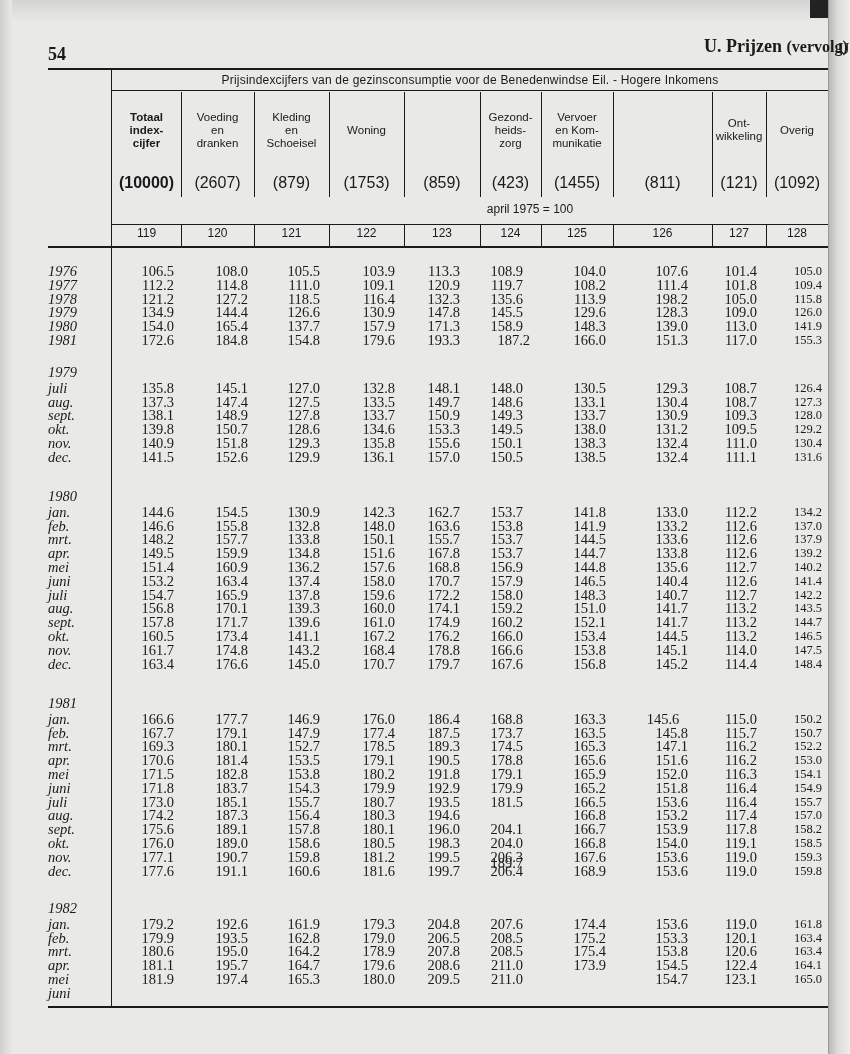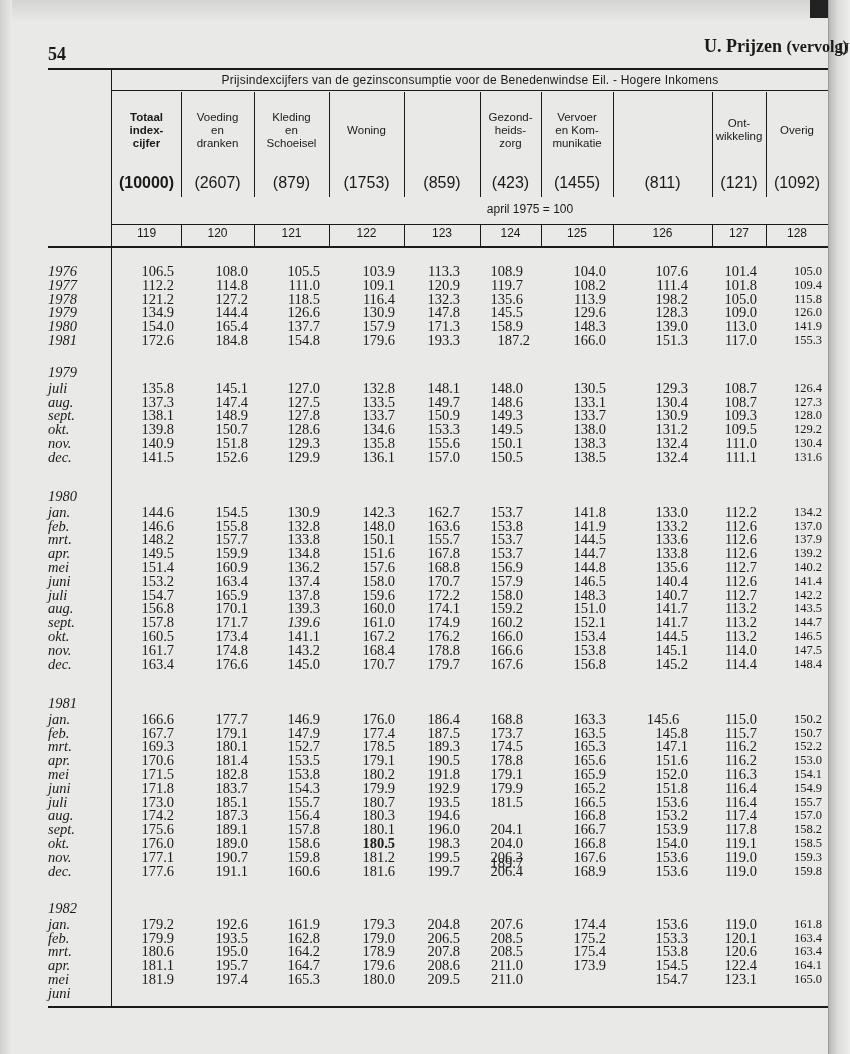--- a/index.html
+++ b/index.html
@@ -400,21 +400,21 @@
         <div class="val" style="left: 473px; top: 602.4px;">159.2</div>
         <div class="val" style="left: 556px; top: 602.4px;">151.0</div>
         <div class="val" style="left: 638px; top: 602.4px;">141.7</div>
         <div class="val" style="left: 707px; top: 602.4px;">113.2</div>
         <div class="val small" style="left: 782px; top: 602.4px;">143.5</div>
       </div>
       <div>
         <div class="label" style="top: 616.2px;">sept.</div>
         <div class="val" style="left: 124px; top: 616.2px;">157.8</div>
         <div class="val" style="left: 198px; top: 616.2px;">171.7</div>
-        <div class="val" style="left: 270px; top: 616.2px; font-style: italic;">139.6</div>
+        <div class="val" style="left: 270px; top: 616.2px;">139.6</div>
         <div class="val" style="left: 345px; top: 616.2px;">161.0</div>
         <div class="val" style="left: 410px; top: 616.2px;">174.9</div>
         <div class="val" style="left: 473px; top: 616.2px;">160.2</div>
         <div class="val" style="left: 556px; top: 616.2px;">152.1</div>
         <div class="val" style="left: 638px; top: 616.2px;">141.7</div>
         <div class="val" style="left: 707px; top: 616.2px;">113.2</div>
         <div class="val small" style="left: 782px; top: 616.2px;">144.7</div>
       </div>
       <div>
         <div class="label" style="top: 630px;">okt.</div>
@@ -571,21 +571,21 @@
         <div class="val" style="left: 556px; top: 823.2px;">166.7</div>
         <div class="val" style="left: 638px; top: 823.2px;">153.9</div>
         <div class="val" style="left: 707px; top: 823.2px;">117.8</div>
         <div class="val small" style="left: 782px; top: 823.2px;">158.2</div>
       </div>
       <div>
         <div class="label" style="top: 837px;">okt.</div>
         <div class="val" style="left: 124px; top: 837px;">176.0</div>
         <div class="val" style="left: 198px; top: 837px;">189.0</div>
         <div class="val" style="left: 270px; top: 837px;">158.6</div>
-        <div class="val" style="left: 345px; top: 837px; font-weight: bold;">180.5</div>
+        <div class="val" style="left: 345px; top: 837px;">180.5</div>
         <div class="val" style="left: 410px; top: 837px;">198.3</div>
         <div class="val" style="left: 473px; top: 837px;">204.0</div>
         <div class="val" style="left: 556px; top: 837px;">166.8</div>
         <div class="val" style="left: 638px; top: 837px;">154.0</div>
         <div class="val" style="left: 707px; top: 837px;">119.1</div>
         <div class="val small" style="left: 782px; top: 837px;">158.5</div>
       </div>
       <div>
         <div class="label" style="top: 850.8px;">nov.</div>
         <div class="val" style="left: 124px; top: 850.8px;">177.1</div>

